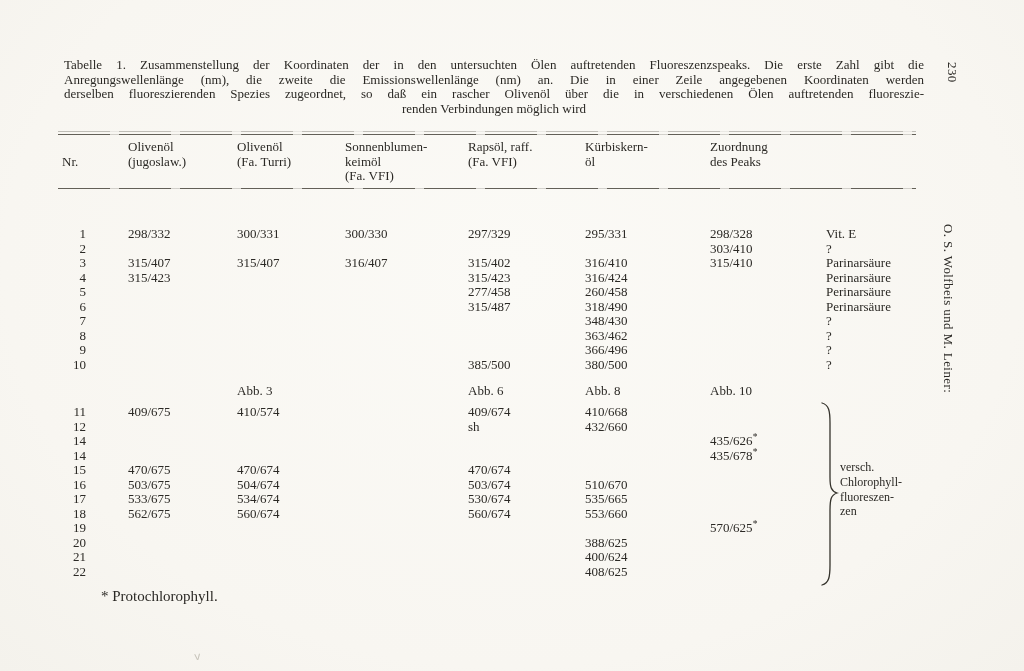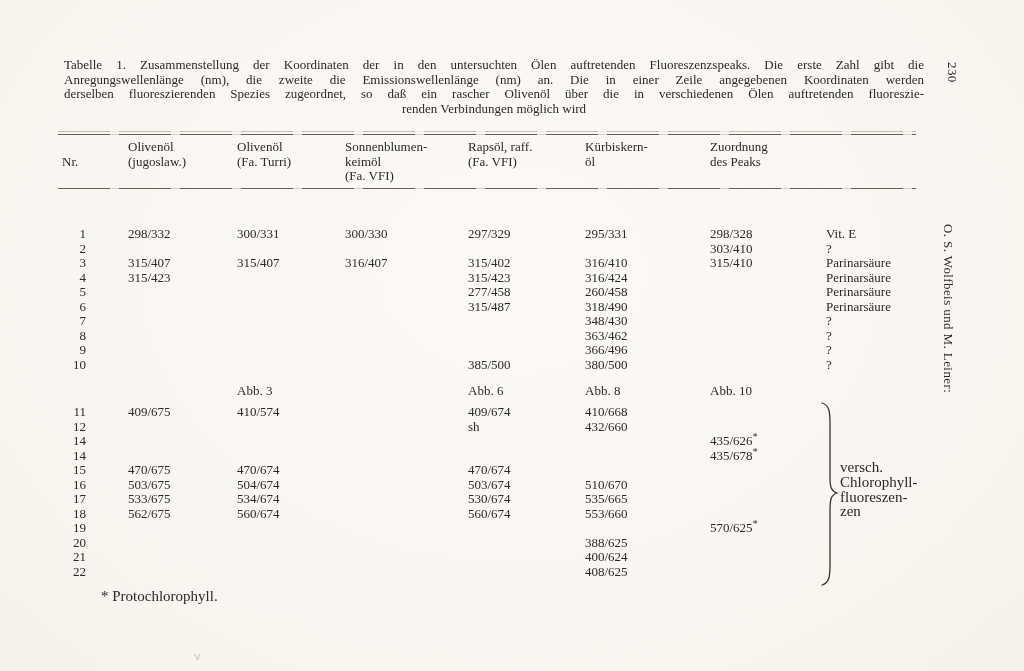--- a/index.html
+++ b/index.html
@@ -37,21 +37,21 @@
   .sec2{top:405px;grid-auto-rows:14.5px;}
   .hcell,.cell,.abbcell{box-sizing:border-box;padding-left:4px;font-size:13px;
     line-height:14.5px;white-space:nowrap;}
   .hcell div{line-height:14.5px;}
   .hcell.first{padding-top:15px;}
   .cell.nr{text-align:right;padding-right:38px;padding-left:0;}
   .trow{display:contents;}
   sup{font-size:9.5px;line-height:0;}
   
   .brace{position:absolute;left:818px;top:400px;}
-  .note{position:absolute;left:840px;top:460px;font-size:15px;line-height:14.8px;white-space:nowrap;}
+  .note{position:absolute;left:840px;top:460px;font-size:12px;line-height:14.8px;white-space:nowrap;}
   
   .footnote{position:absolute;left:101px;top:588px;font-size:15px;}
   
   .pencil{position:absolute;left:194px;top:650px;font-size:11px;color:#c6c3ba;
     transform:rotate(-6deg);font-family:"DejaVu Sans",sans-serif;}
 </style>
 </head>
 <body>
 
 <div class="page">

